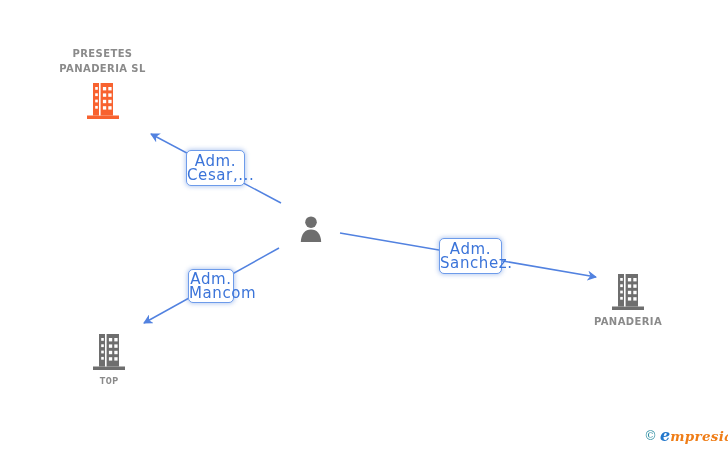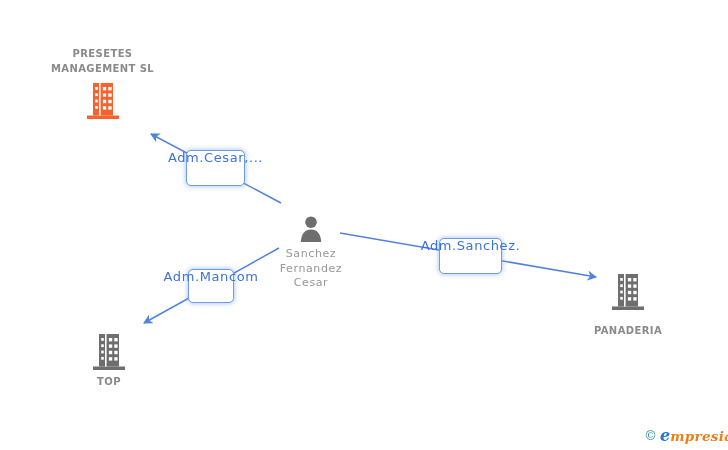--- a/index.html
+++ b/index.html
@@ -18,32 +18,32 @@
   .person-name {
     color:#979797; font-size:11px; font-weight:normal;
     line-height:14.5px; letter-spacing:0.6px;
   }
   .node-icon { display:block; margin:0 auto; }
   .node-presetes   { left:20px;  top:46px;  width:165px; }
   .node-presetes .node-icon { margin-top:7px; }
   .node-person     { left:261px; top:214px; width:100px; }
   .node-person .person-name { margin-top:3px; }
   .node-panaderia  { left:574px; top:274px; width:108px; }
-  .node-panaderia .company-name { margin-top:13px; }
+  .node-panaderia .company-name { margin-top:4px; }
   .node-top        { left:50px;  top:334px; width:118px; }
-  .node-top .company-name { margin-top:4px; }
+  .node-top .company-name { margin-top:4px;font-family:Liberation Mono, monospace; }
 
   .edge-label {
     position:absolute; box-sizing:border-box;
     background:#ffffff;
     border:1.5px solid #6d9bea; border-radius:5px;
     box-shadow:0 0 4px 1px rgba(100,145,225,0.45);
-    color:#3b74d9; font-size:13px; line-height:14px; letter-spacing:0.6px;
+    color:#3b74d9; font-size:15px; line-height:14px; letter-spacing:0.6px;
     text-align:center;
-    display:flex; justify-content:center;
+    display:flex; flex-direction:column; justify-content:center;
     cursor:pointer;
   }
   .label-a { left:186px; top:150px; width:59px; height:36px; }
   .label-b { left:439px; top:238px; width:63px; height:36px; }
   .label-c { left:188px; top:269px; width:46px; height:34px; }
 
   .watermark {
     position:absolute; left:644px; top:426px; width:82px; height:22px;
     text-align:right; white-space:nowrap; cursor:pointer;
     font-family:"DejaVu Serif","Liberation Serif",serif;
@@ -66,21 +66,21 @@
     <g fill="none" stroke-width="1.5" stroke="#5282e0">
       <line x1="281" y1="203" x2="151" y2="134" marker-end="url(#arrow)"></line>
       <line x1="340" y1="233" x2="596" y2="277" marker-end="url(#arrow)"></line>
       <line x1="279" y1="248" x2="144" y2="323" marker-end="url(#arrow)"></line>
     </g>
   </svg>
 
   <div class="node node-presetes">
     <div class="company-name">
       <div>PRESETES</div>
-      <div>MANAGEMENT SL</div>
+      <div>PANADERIA SL</div>
     </div>
     <svg class="node-icon" width="32" height="36" viewBox="0 0 32 36">
       <g fill="#f8622f">
         <rect x="0" y="32.5" width="32" height="3.5"></rect>
         <rect x="6" y="0" width="20" height="32.5"></rect>
       </g>
       <g fill="#ffffff">
         <rect x="12" y="0" width="1.6" height="32.5"></rect>
         <rect x="8.2" y="4" width="2.6" height="2.8"></rect>
         <rect x="8.2" y="10.3" width="2.6" height="2.8"></rect>
@@ -98,25 +98,20 @@
     </svg>
   </div>
 
   <div class="node node-person">
     <svg class="node-icon" width="30" height="30" viewBox="0 0 30 30">
       <g fill="#6e6e6e">
         <circle cx="15" cy="8.2" r="5.8"></circle>
         <path d="M15,15.6 C9,15.6 5.1,20.2 4.8,28 L25.2,28 C24.9,20.2 21,15.6 15,15.6 Z"></path>
       </g>
     </svg>
-    <div class="person-name">
-      <div>Sanchez</div>
-      <div>Fernandez</div>
-      <div>Cesar</div>
-    </div>
   </div>
 
   <div class="node node-panaderia">
     <svg class="node-icon" width="32" height="36" viewBox="0 0 32 36">
       <g fill="#6e6e6e">
         <rect x="0" y="32.5" width="32" height="3.5"></rect>
         <rect x="6" y="0" width="20" height="32.5"></rect>
       </g>
       <g fill="#ffffff">
         <rect x="12" y="0" width="1.6" height="32.5"></rect>

